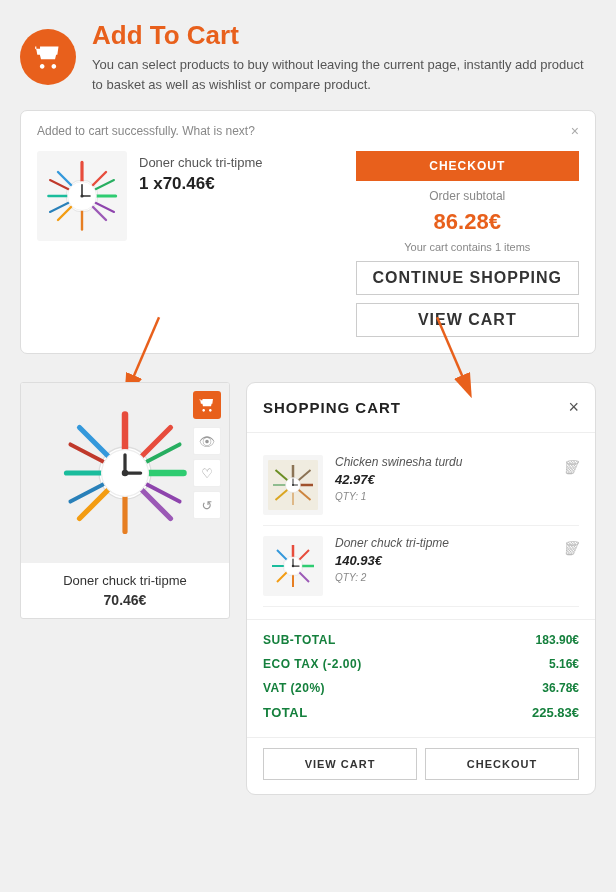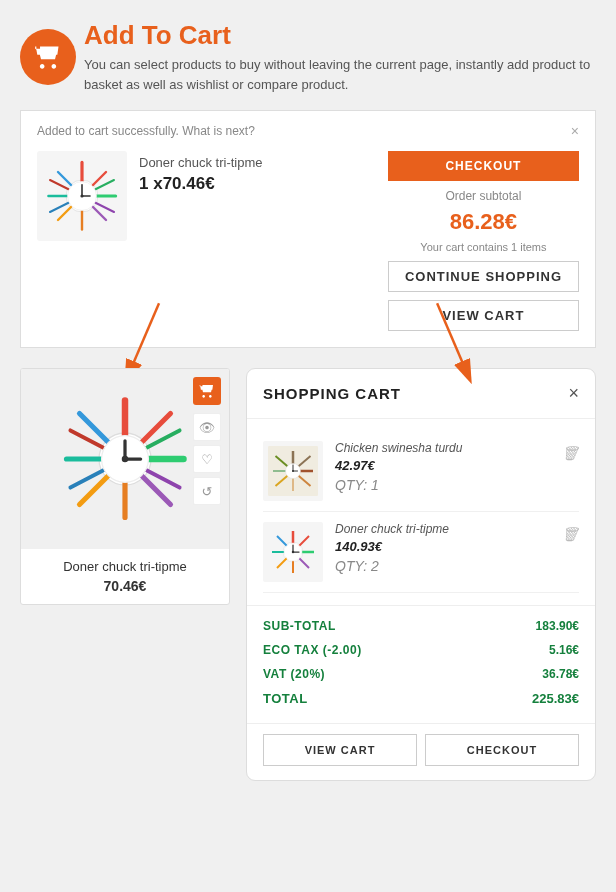--- a/index.html
+++ b/index.html
@@ -8,21 +8,21 @@
       font-family: 'Arial', sans-serif;
       width: 616px;
       min-height: 892px;
       padding: 20px;
     }
 
     
     .header {
       display: flex;
       align-items: center;
-      gap: 8px;
+      gap: 16px;
       margin-bottom: 16px;
     }
     .header-icon-circle {
       width: 56px;
       height: 56px;
       background: #e8601c;
       border-radius: 50%;
       display: flex;
       align-items: center;
       justify-content: center;
@@ -43,23 +43,23 @@
       font-size: 13px;
       color: #555;
       line-height: 1.5;
       margin-top: 4px;
     }
 
     
     .notification-box {
       background: white;
       border: 1px solid #ddd;
-      border-radius: 0;
+      border-radius: 7px;
       padding: 12px 16px 16px;
-      margin-bottom: 20px;
+      margin-bottom: 28px;
       position: relative;
     }
     .notification-header {
       font-size: 12px;
       color: #888;
       margin-bottom: 12px;
       display: flex;
       justify-content: space-between;
       align-items: center;
     }
@@ -129,21 +129,21 @@
     }
     .cart-contains {
       font-size: 11px;
       color: #888;
     }
     .btn-outline {
       background: white;
       color: #333;
       border: 1px solid #ccc;
       padding: 7px 16px;
-      font-size: 13px;
+      font-size: 16px;
       font-weight: bold;
       letter-spacing: 1px;
       cursor: pointer;
       width: 100%;
       text-align: center;
     }
 
     
     .lower-section {
       display: flex;
@@ -277,21 +277,21 @@
       color: #555;
       margin-bottom: 3px;
     }
     .cart-item-price {
       font-size: 13px;
       font-weight: bold;
       color: #222;
       margin-bottom: 4px;
     }
     .cart-item-qty {
-      font-size: 14px;
+      font-size: 10px;
       color: #888;
     }
     .cart-item-delete {
       color: #bbb;
       font-size: 14px;
       cursor: pointer;
       padding-top: 4px;
     }
 
     

